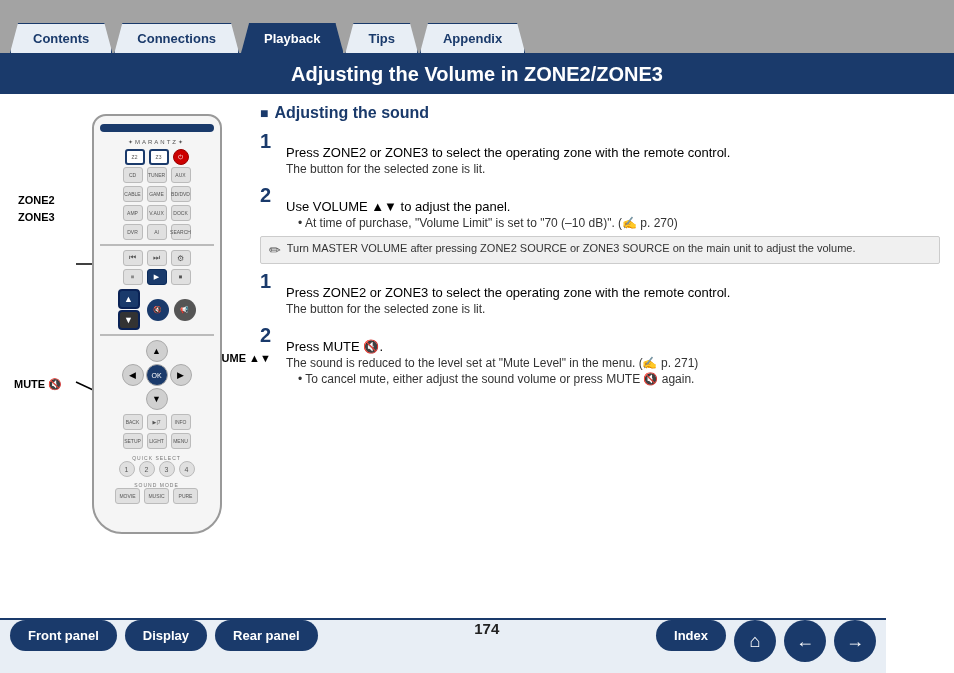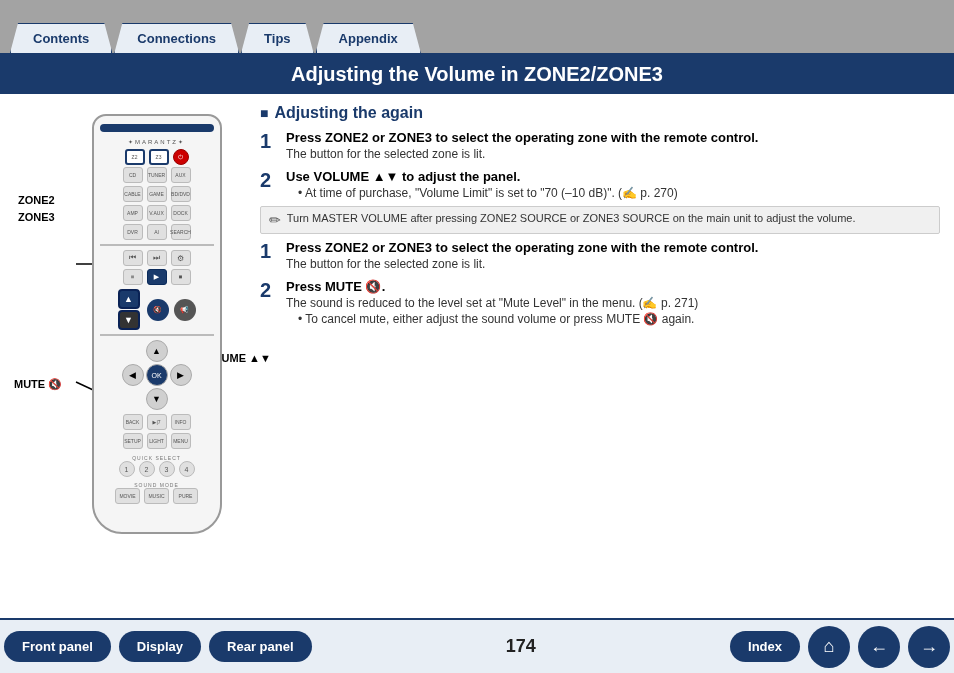--- a/index.html
+++ b/index.html
@@ -95,23 +95,24 @@
       font-size: 20px;
       font-weight: bold;
       color: #1a3a6b;
       line-height: 1.1;
       min-width: 18px;
     }
     .step-content {
       flex: 1;
     }
     .step-content .main-text {
-      font-weight: bold;
+      font-weight: normal;
       font-size: 13px;
       margin-bottom: 2px;
+      margin-top: 15px;
     }
     .step-content .sub-text {
       font-size: 12px;
       color: #333;
       margin-bottom: 2px;
     }
     .step-content .bullet {
       font-size: 12px;
       color: #333;
       padding-left: 12px;
@@ -138,44 +139,44 @@
     }
     .section-divider {
       margin: 8px 0 6px 0;
     }
 
     
     .bottom-nav {
       position: absolute;
       bottom: 0;
       left: 0;
-      width: 954px;
+      width: 886px;
       height: 55px;
       background: #e8eef5;
       display: flex;
-      align-items: center;
-      padding: 0 4px;
+      align-items: flex-start;
+      padding: 0 10px;
       gap: 8px;
       border-top: 2px solid #1a3a6b;
     }
     .bottom-btn {
       background: #1a3a6b;
       color: #fff;
       border: none;
       border-radius: 20px;
       padding: 8px 18px;
       font-size: 13px;
       font-weight: bold;
       cursor: pointer;
       white-space: nowrap;
     }
     .page-num {
       flex: 1;
       text-align: center;
-      font-size: 18px;
+      font-size: 15px;
       font-weight: bold;
       color: #222;
     }
     .bottom-icon-btn {
       width: 42px;
       height: 42px;
       border-radius: 50%;
       background: #1a3a6b;
       color: #fff;
       border: none;
@@ -294,20 +295,23 @@
   </style>
 </head>
 <body>
 
 <div class="nav-tabs">
   <div class="nav-tab">
     <span>Contents</span>
   </div>
   <div class="nav-tab">
     <span>Connections</span>
+  </div>
+  <div class="nav-tab active">
+    <span>Playback</span>
   </div>
   <div class="nav-tab">
     <span>Tips</span>
   </div>
   <div class="nav-tab">
     <span>Appendix</span>
   </div>
 </div>
 
 <div class="page-title-bar">
@@ -435,21 +439,21 @@
           <div class="rbtn" style="font-size:5px; width:25px;">MUSIC</div>
           <div class="rbtn" style="font-size:5px; width:25px;">PURE</div>
         </div>
       </div>
     </div>
   </div>
 
   <div class="instructions">
 
     <div class="section-heading">
-      <span>Adjusting the again</span>
+      <span>Adjusting the sound</span>
     </div>
 
     <div class="step">
       <div class="step-num">1</div>
       <div class="step-content">
         <div class="main-text">Press ZONE2 or ZONE3 to select the operating zone with the remote control.</div>
         <div class="sub-text">The button for the selected zone is lit.</div>
       </div>
     </div>
 

